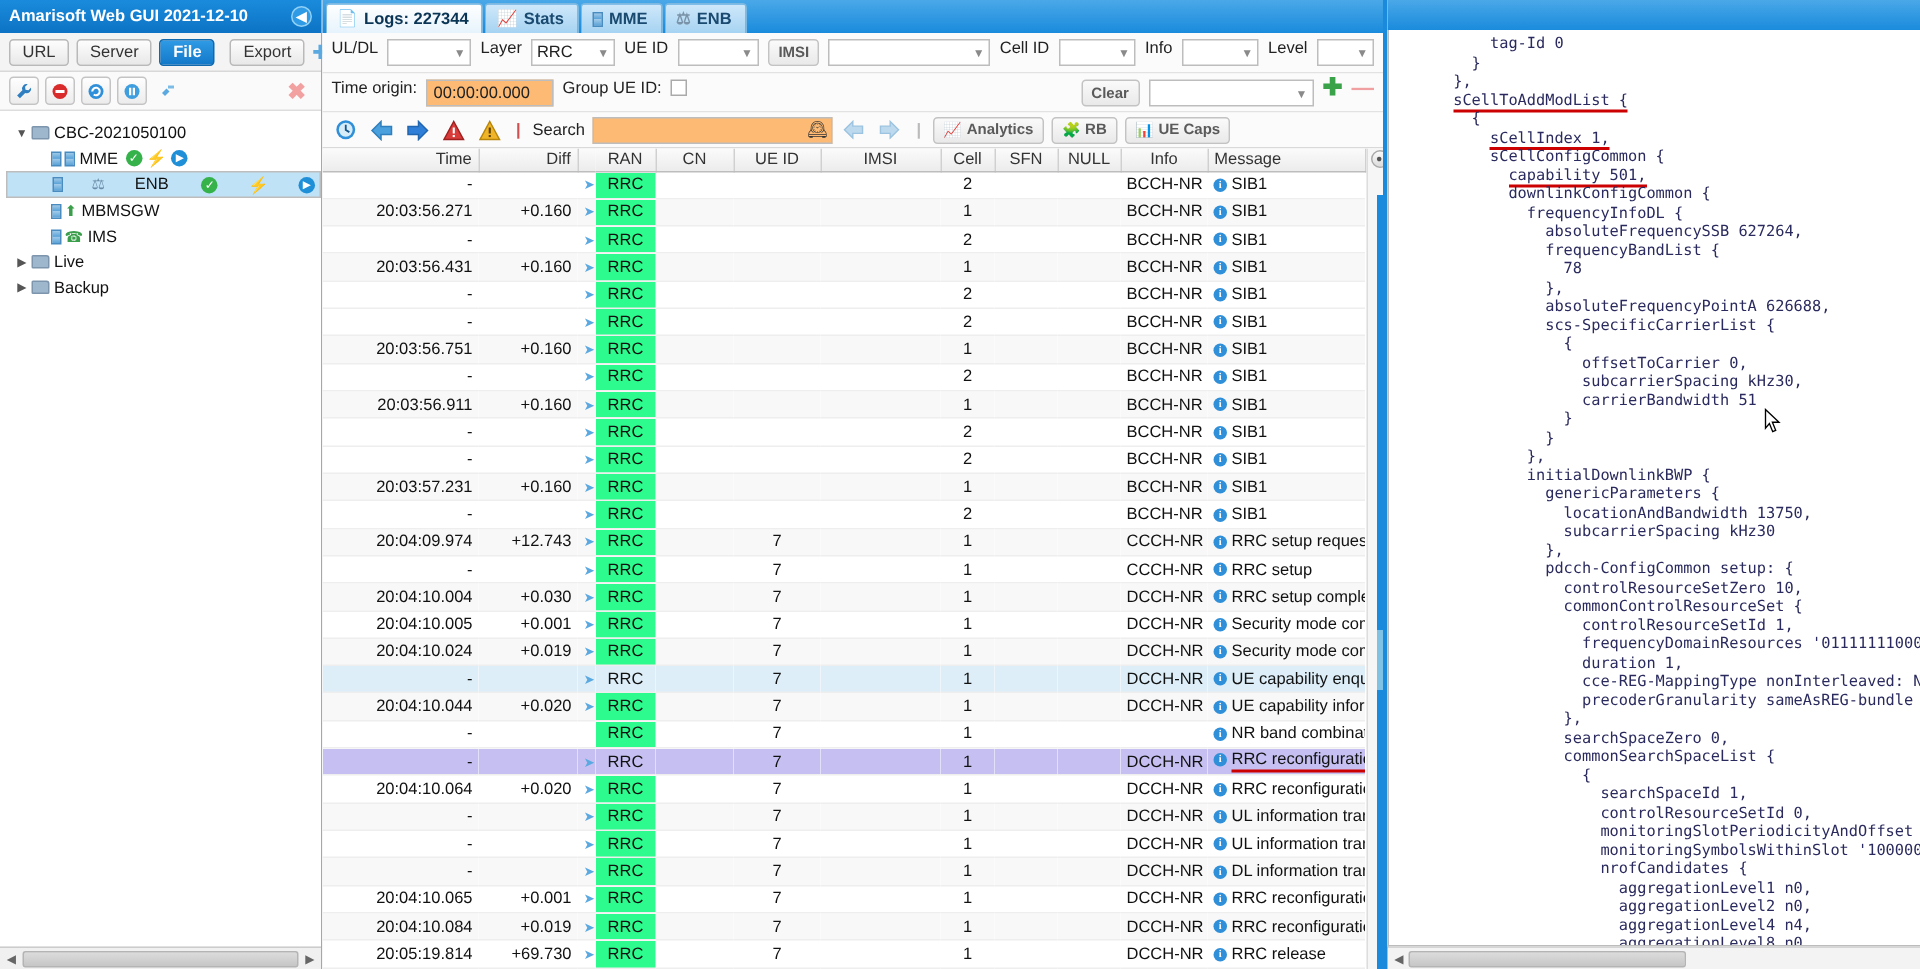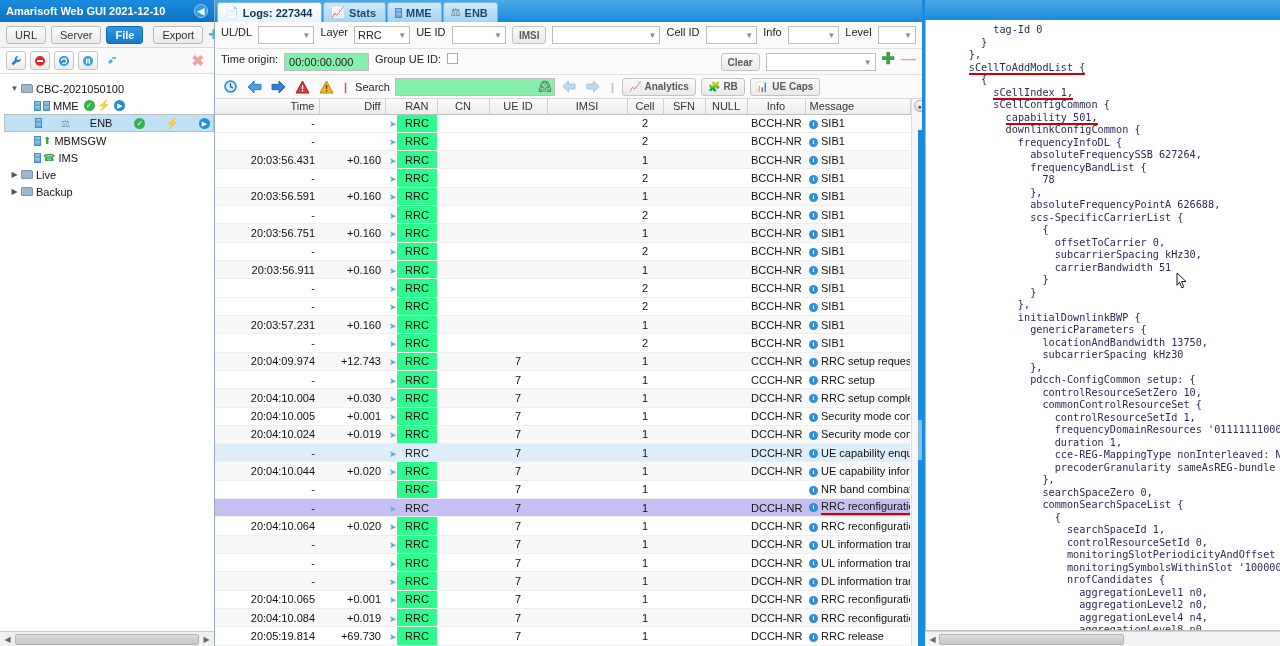--- a/index.html
+++ b/index.html
@@ -126,21 +126,21 @@
   .sel .cv { overflow: hidden; white-space: nowrap; }
   .sel .car { color: #8a8a8a; font-size: 8px; margin-left: 3px; }
   .tbtn {
     height: 18px; padding: 0 6px; font-size: 10px; font-weight: bold;
     color: #5a5a5a;
     background: linear-gradient(180deg,#fafafa,#e9e9e9);
     border: 1px solid #c3c3c3; border-radius: 3px;
     display: flex; align-items: center; cursor: pointer;
   }
   .txtin {
-    height: 18px; border: 1px solid #bdbdbd; background: #86efac;
+    height: 18px; border: 1px solid #bdbdbd; background: #fdba74;
     font-size: 11px; color: #222; padding: 0 4px;
     display: flex; align-items: center;
   }
   .chk { width: 11px; height: 11px; border: 1px solid #aaa; background: #fff; cursor:pointer; }
   .row2 { height: 26px; }
   .row3 {
     height: 24px; display: flex; align-items: center; gap: 5px;
     padding: 2px 6px; background: #fbfbfb; border-bottom: 1px solid #d9d9d9;
   }
   .sep { color: #d05050; font-weight: bold; margin: 0 3px; }
@@ -515,20 +515,34 @@
               <td class="c-ran">RRC</td>
               <td class="c-ctr"></td>
               <td class="c-ctr"></td>
               <td class="c-ctr"></td>
               <td class="c-ctr">2</td>
               <td class="c-ctr"></td>
               <td class="c-ctr"></td>
               <td class="c-ctr">BCCH-NR</td>
               <td class=""><span class="infoico">i</span>SIB1</td>
             </tr>
+            <tr class="alt">
+              <td class="c-time">20:03:56.271</td>
+              <td class="c-diff">+0.160</td>
+              <td class="c-ctr"><span class="dotarrow">➤</span></td>
+              <td class="c-ran">RRC</td>
+              <td class="c-ctr"></td>
+              <td class="c-ctr"></td>
+              <td class="c-ctr"></td>
+              <td class="c-ctr">1</td>
+              <td class="c-ctr"></td>
+              <td class="c-ctr"></td>
+              <td class="c-ctr">BCCH-NR</td>
+              <td class=""><span class="infoico">i</span>SIB1</td>
+            </tr>
             <tr>
               <td class="c-time">-</td>
               <td class="c-diff"></td>
               <td class="c-ctr"><span class="dotarrow">➤</span></td>
               <td class="c-ran">RRC</td>
               <td class="c-ctr"></td>
               <td class="c-ctr"></td>
               <td class="c-ctr"></td>
               <td class="c-ctr">2</td>
               <td class="c-ctr"></td>
@@ -552,34 +566,20 @@
             </tr>
             <tr>
               <td class="c-time">-</td>
               <td class="c-diff"></td>
               <td class="c-ctr"><span class="dotarrow">➤</span></td>
               <td class="c-ran">RRC</td>
               <td class="c-ctr"></td>
               <td class="c-ctr"></td>
               <td class="c-ctr"></td>
               <td class="c-ctr">2</td>
-              <td class="c-ctr"></td>
-              <td class="c-ctr"></td>
-              <td class="c-ctr">BCCH-NR</td>
-              <td class=""><span class="infoico">i</span>SIB1</td>
-            </tr>
-            <tr class="alt">
-              <td class="c-time">20:03:56.591</td>
-              <td class="c-diff">+0.160</td>
-              <td class="c-ctr"><span class="dotarrow">➤</span></td>
-              <td class="c-ran">RRC</td>
-              <td class="c-ctr"></td>
-              <td class="c-ctr"></td>
-              <td class="c-ctr"></td>
-              <td class="c-ctr">1</td>
               <td class="c-ctr"></td>
               <td class="c-ctr"></td>
               <td class="c-ctr">BCCH-NR</td>
               <td class=""><span class="infoico">i</span>SIB1</td>
             </tr>
             <tr>
               <td class="c-time">-</td>
               <td class="c-diff"></td>
               <td class="c-ctr"><span class="dotarrow">➤</span></td>
               <td class="c-ran">RRC</td>

